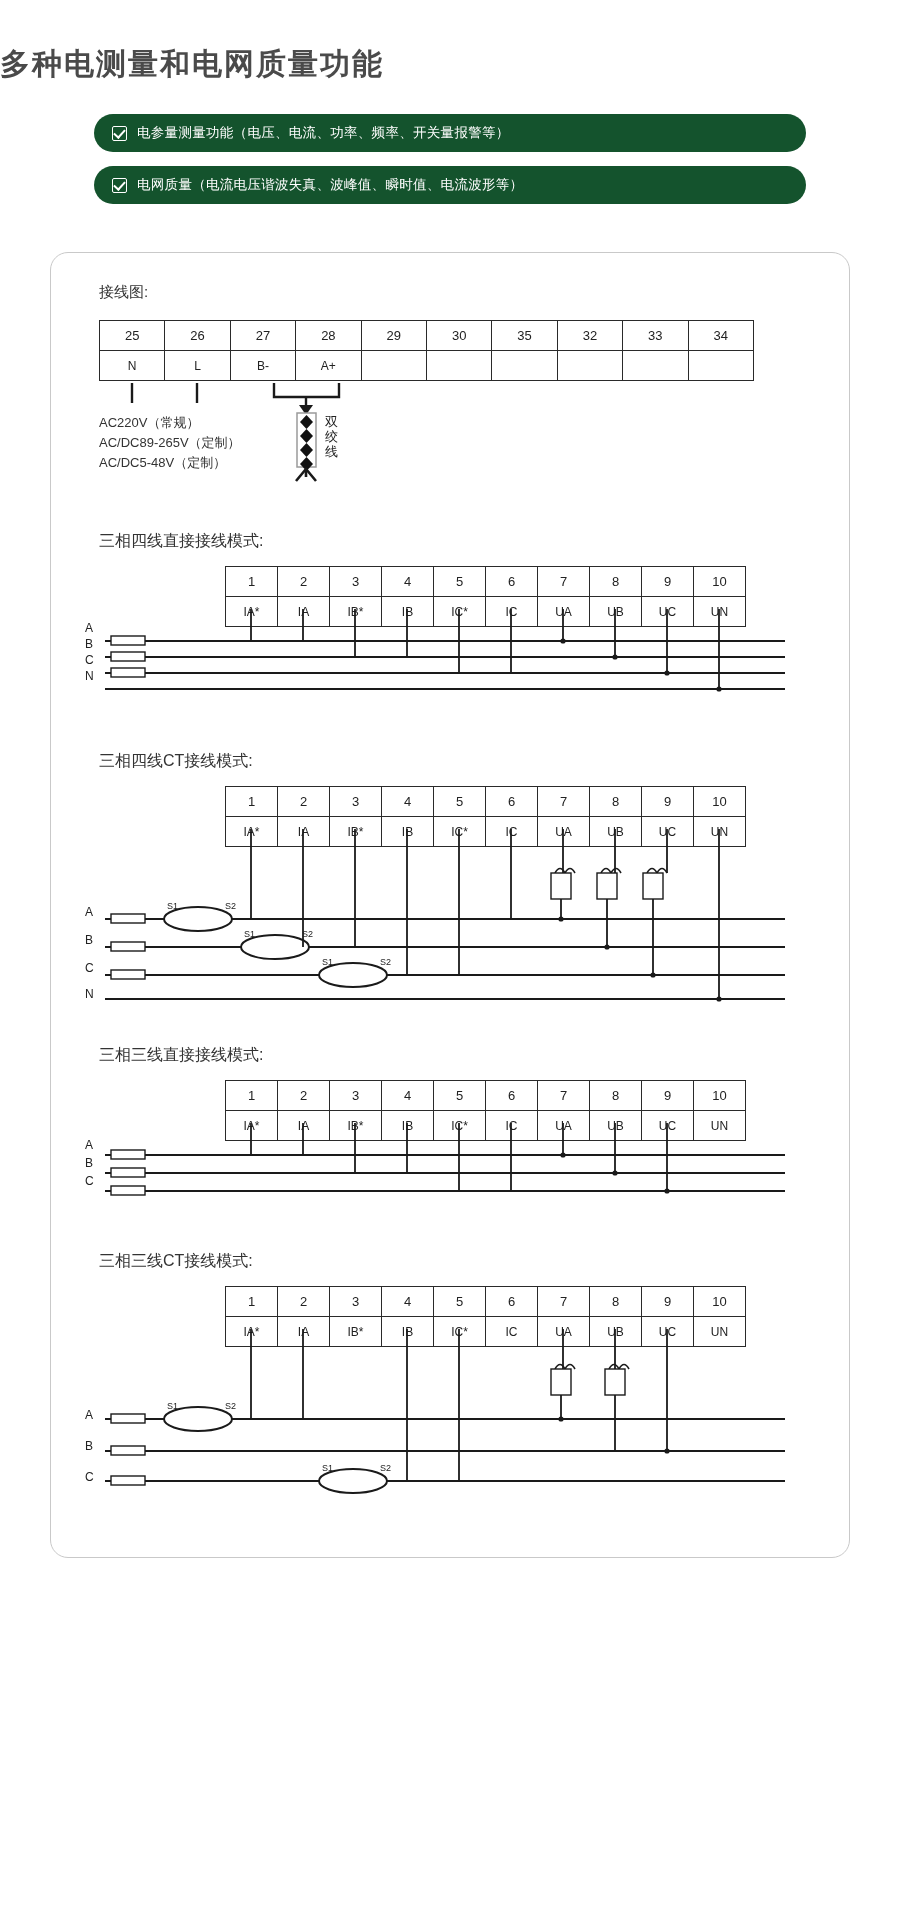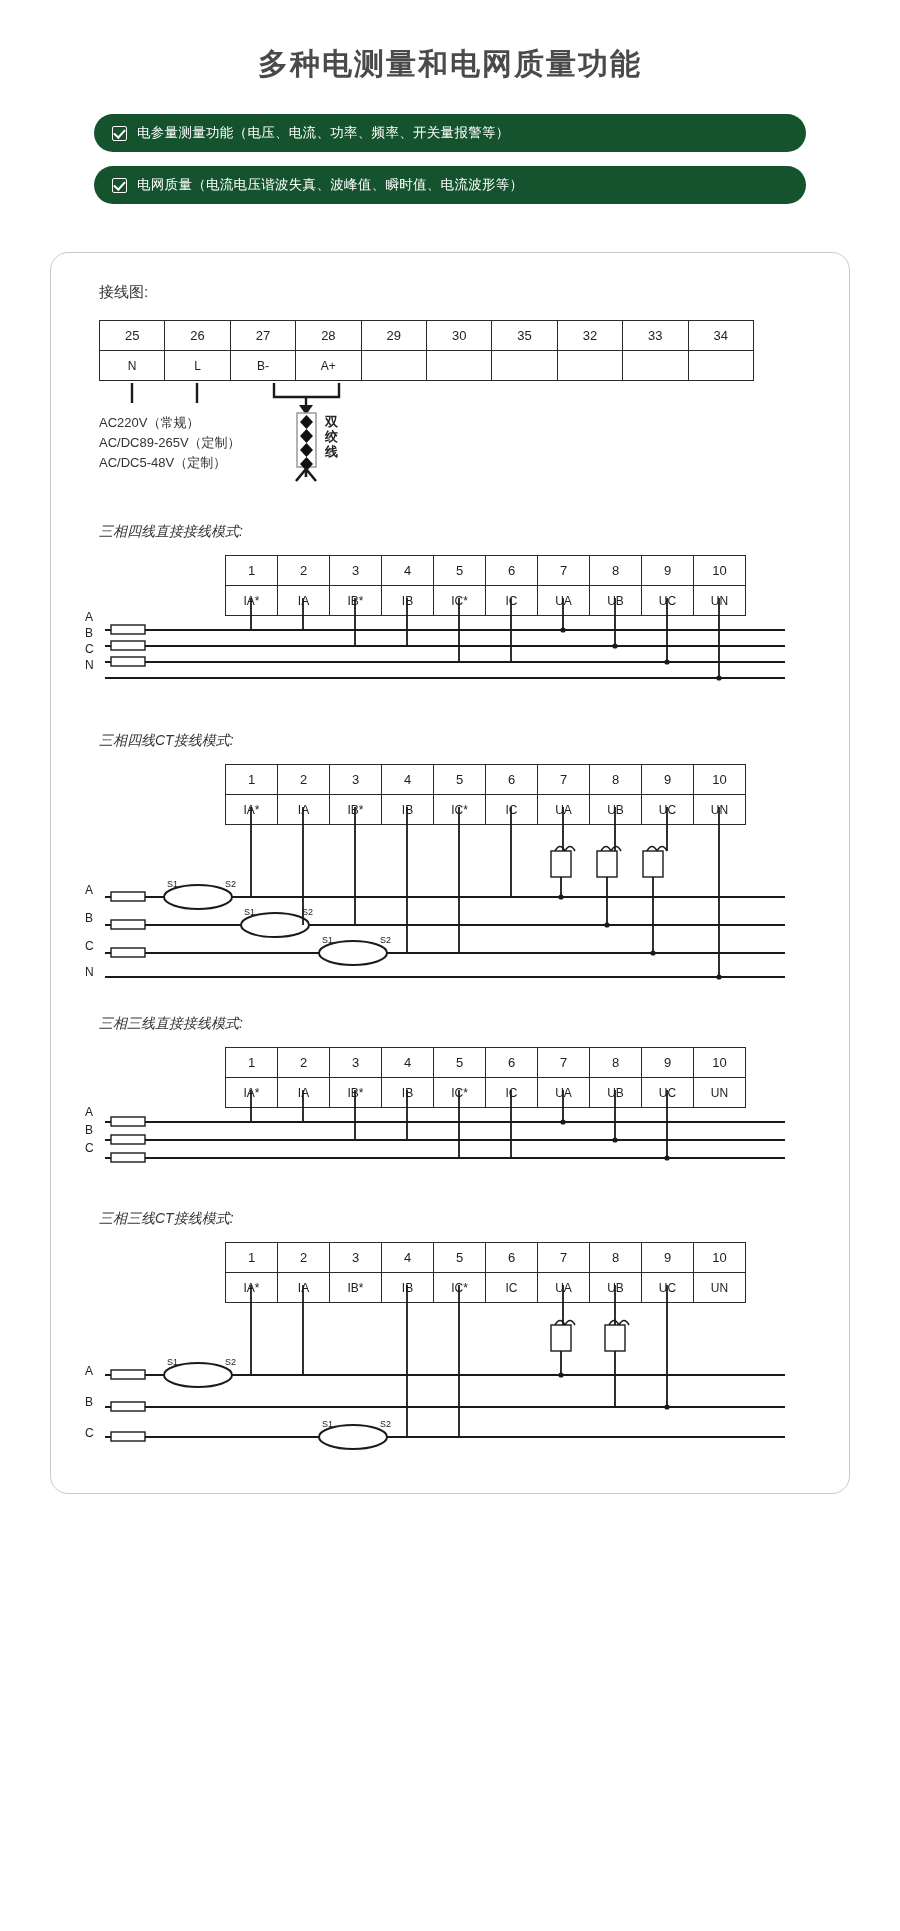--- a/index.html
+++ b/index.html
@@ -7,21 +7,21 @@
   body {
     width: 900px;
     background: #ffffff;
     font-family: "Liberation Sans", "DejaVu Sans", sans-serif;
     color: #333;
     -webkit-font-smoothing: antialiased;
   }
   .page { width: 900px; position: relative; padding-bottom: 60px; }
 
   
-  .hero { text-align:center; padding-top: 46px; }
+  .hero { padding-top: 46px; }
   .hero-title {
     font-size: 30px; font-weight: bold; color: #4a4a4a;
     letter-spacing: 2px; line-height: 1.2;
   }
   .hero-sub {
     margin-top: 22px; font-size: 18px; color: #9b9b9b; letter-spacing: 2px;
   }
 
   
   .features { margin: 32px auto 0; width: 712px; }
@@ -52,24 +52,24 @@
   }
   .feature-label { font-size: 13.5px; letter-spacing: .3px; white-space: nowrap; }
 
   
   .card {
     margin: 48px auto 0;
     width: 800px;
     border: 1px solid #c9c9c9;
     border-radius: 18px;
     background: #fff;
-    padding: 24px 34px 40px 34px;
+    padding: 24px 34px 60px 34px;
   }
   .card-title { font-size: 15px; color:#333; margin: 6px 0 18px 14px; }
-  .section-title { font-size: 14px; color:#333; margin: 30px 0 14px 14px; font-style: italic; }
+  .section-title { font-size: 16px; color:#333; margin: 38px 0 14px 14px; }
 
   
   table.term { border-collapse: collapse; table-layout: fixed; }
   table.term td {
     border: 1px solid #2a2a2a;
     text-align: center;
     font-size: 13px;
     color: #222;
     height: 30px;
     font-family: "Liberation Sans", sans-serif;
@@ -163,21 +163,21 @@
         <path d="M 197 100 L 207 88 L 217 100" fill="none" stroke="#1a1a1a" stroke-width="2.6"></path>
         <line x1="207" y1="88" x2="207" y2="96" stroke="#1a1a1a" stroke-width="2.6"></line>
       </svg>
 
       <div class="pwr-note" style="position:absolute; left:0px; top:32px; width:185px;">
         <div>AC220V（常规）</div>
         <div>AC/DC89-265V（定制）</div>
         <div>AC/DC5-48V（定制）</div>
       </div>
 
-      <div style="position:absolute; left:226px; top:34px; width:15px; font-size:13px; color:#222; line-height:1.15; word-break:break-all;font-weight:bold;">双绞线</div>
+      <div style="position:absolute; left:226px; top:34px; width:15px; font-size:13px; color:#222; line-height:1.15; word-break:break-all;">双绞线</div>
     </div>
 
     <div class="section-title">三相四线直接接线模式:</div>
     <div class="diagram" style="margin-left:0px;">
       <table class="term t10" style="margin-left:140px;">
         <tbody>
             <tr>
           <td>1</td>
           <td>2</td>
           <td>3</td>

